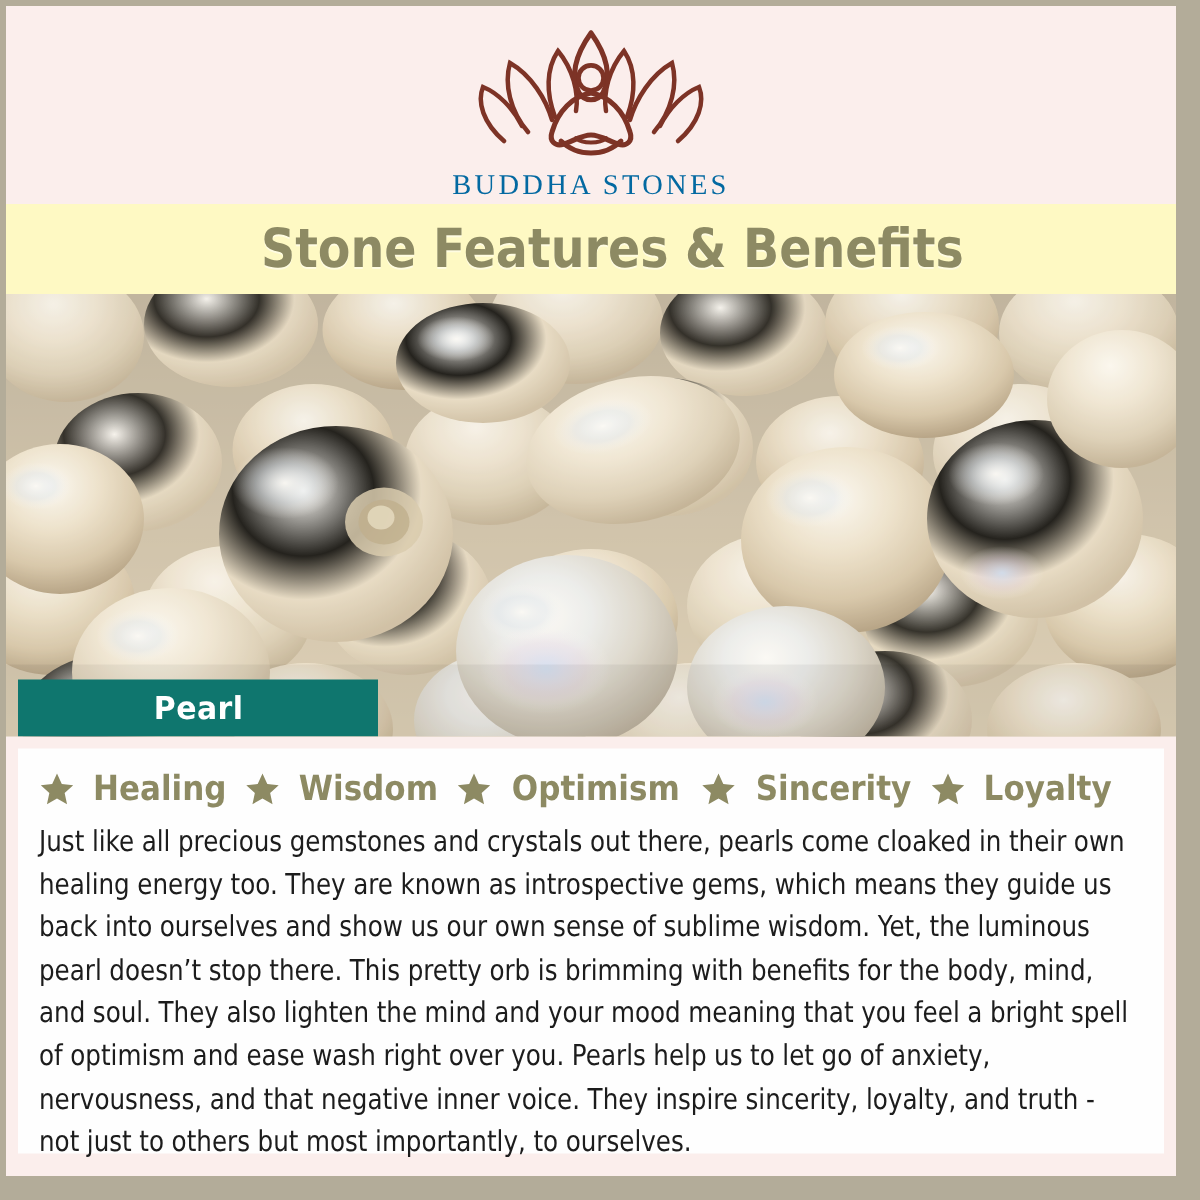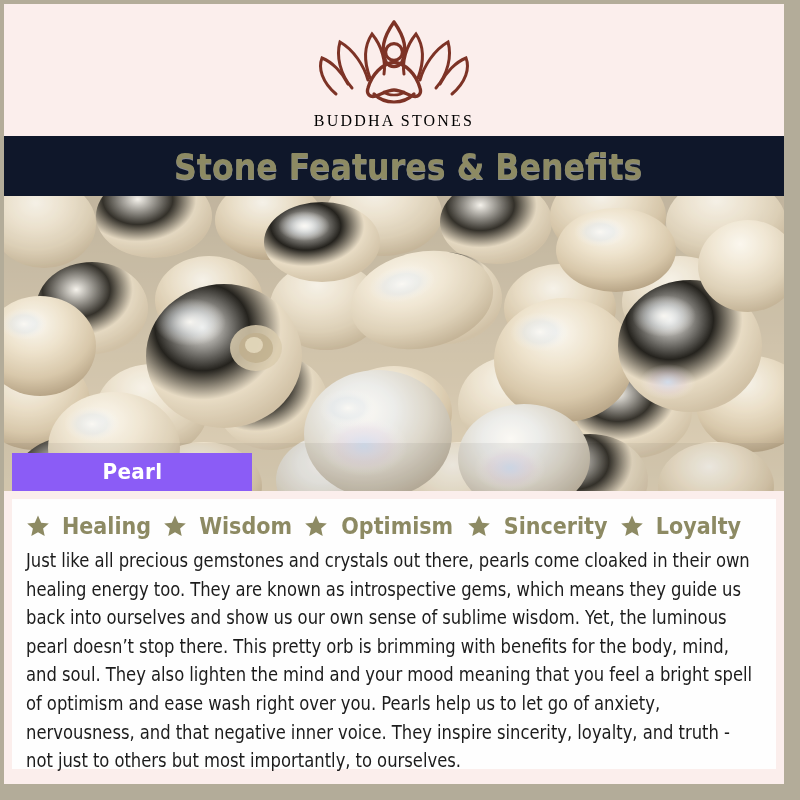--- a/index.html
+++ b/index.html
@@ -37,32 +37,32 @@
   #logo-wrap {
     position:absolute;
     left:50%; top:12px;
     transform:translateX(-50%);
     width:240px; height:120px;
     text-align:center;
   }
   #brand-name {
     margin-top:-4px;
     font-family:"Liberation Serif", serif;
-    font-size:16px;
+    font-size:19px;
     letter-spacing:2.2px;
-    color:#000000;
+    color:#0369a1;
     white-space:nowrap;
   }
 
   
   #title-banner {
     position:absolute;
     left:0; top:132px;
     width:780px; height:60px;
-    background:#0f172a;
+    background:#fef9c3;
     display:flex; align-items:center; justify-content:center;padding-left:28px;
   }
   #title-text {
     font-family:"DejaVu Sans", sans-serif;
     font-weight:bold;
     font-size:36px;
     color:#8d8a63;
     letter-spacing:0px;
     transform:scaleX(0.88);
     white-space:nowrap;
@@ -77,21 +77,21 @@
     overflow:hidden;
     background:#d8cbb8;
   }
   #photo-svg { display:block; width:780px; height:295px; }
 
   
   #stone-label-bar {
     position:absolute;
     left:8px; bottom:0px;
     width:240px; height:38px;
-    background:#8b5cf6;
+    background:#0f766e;
     display:flex; align-items:center; justify-content:center;
   }
   #stone-label {
     font-family:"DejaVu Sans", sans-serif;
     font-weight:bold;
     font-size:21px;
     color:#ffffff;
     transform:scaleX(0.95);
     letter-spacing:0.3px;
   }

